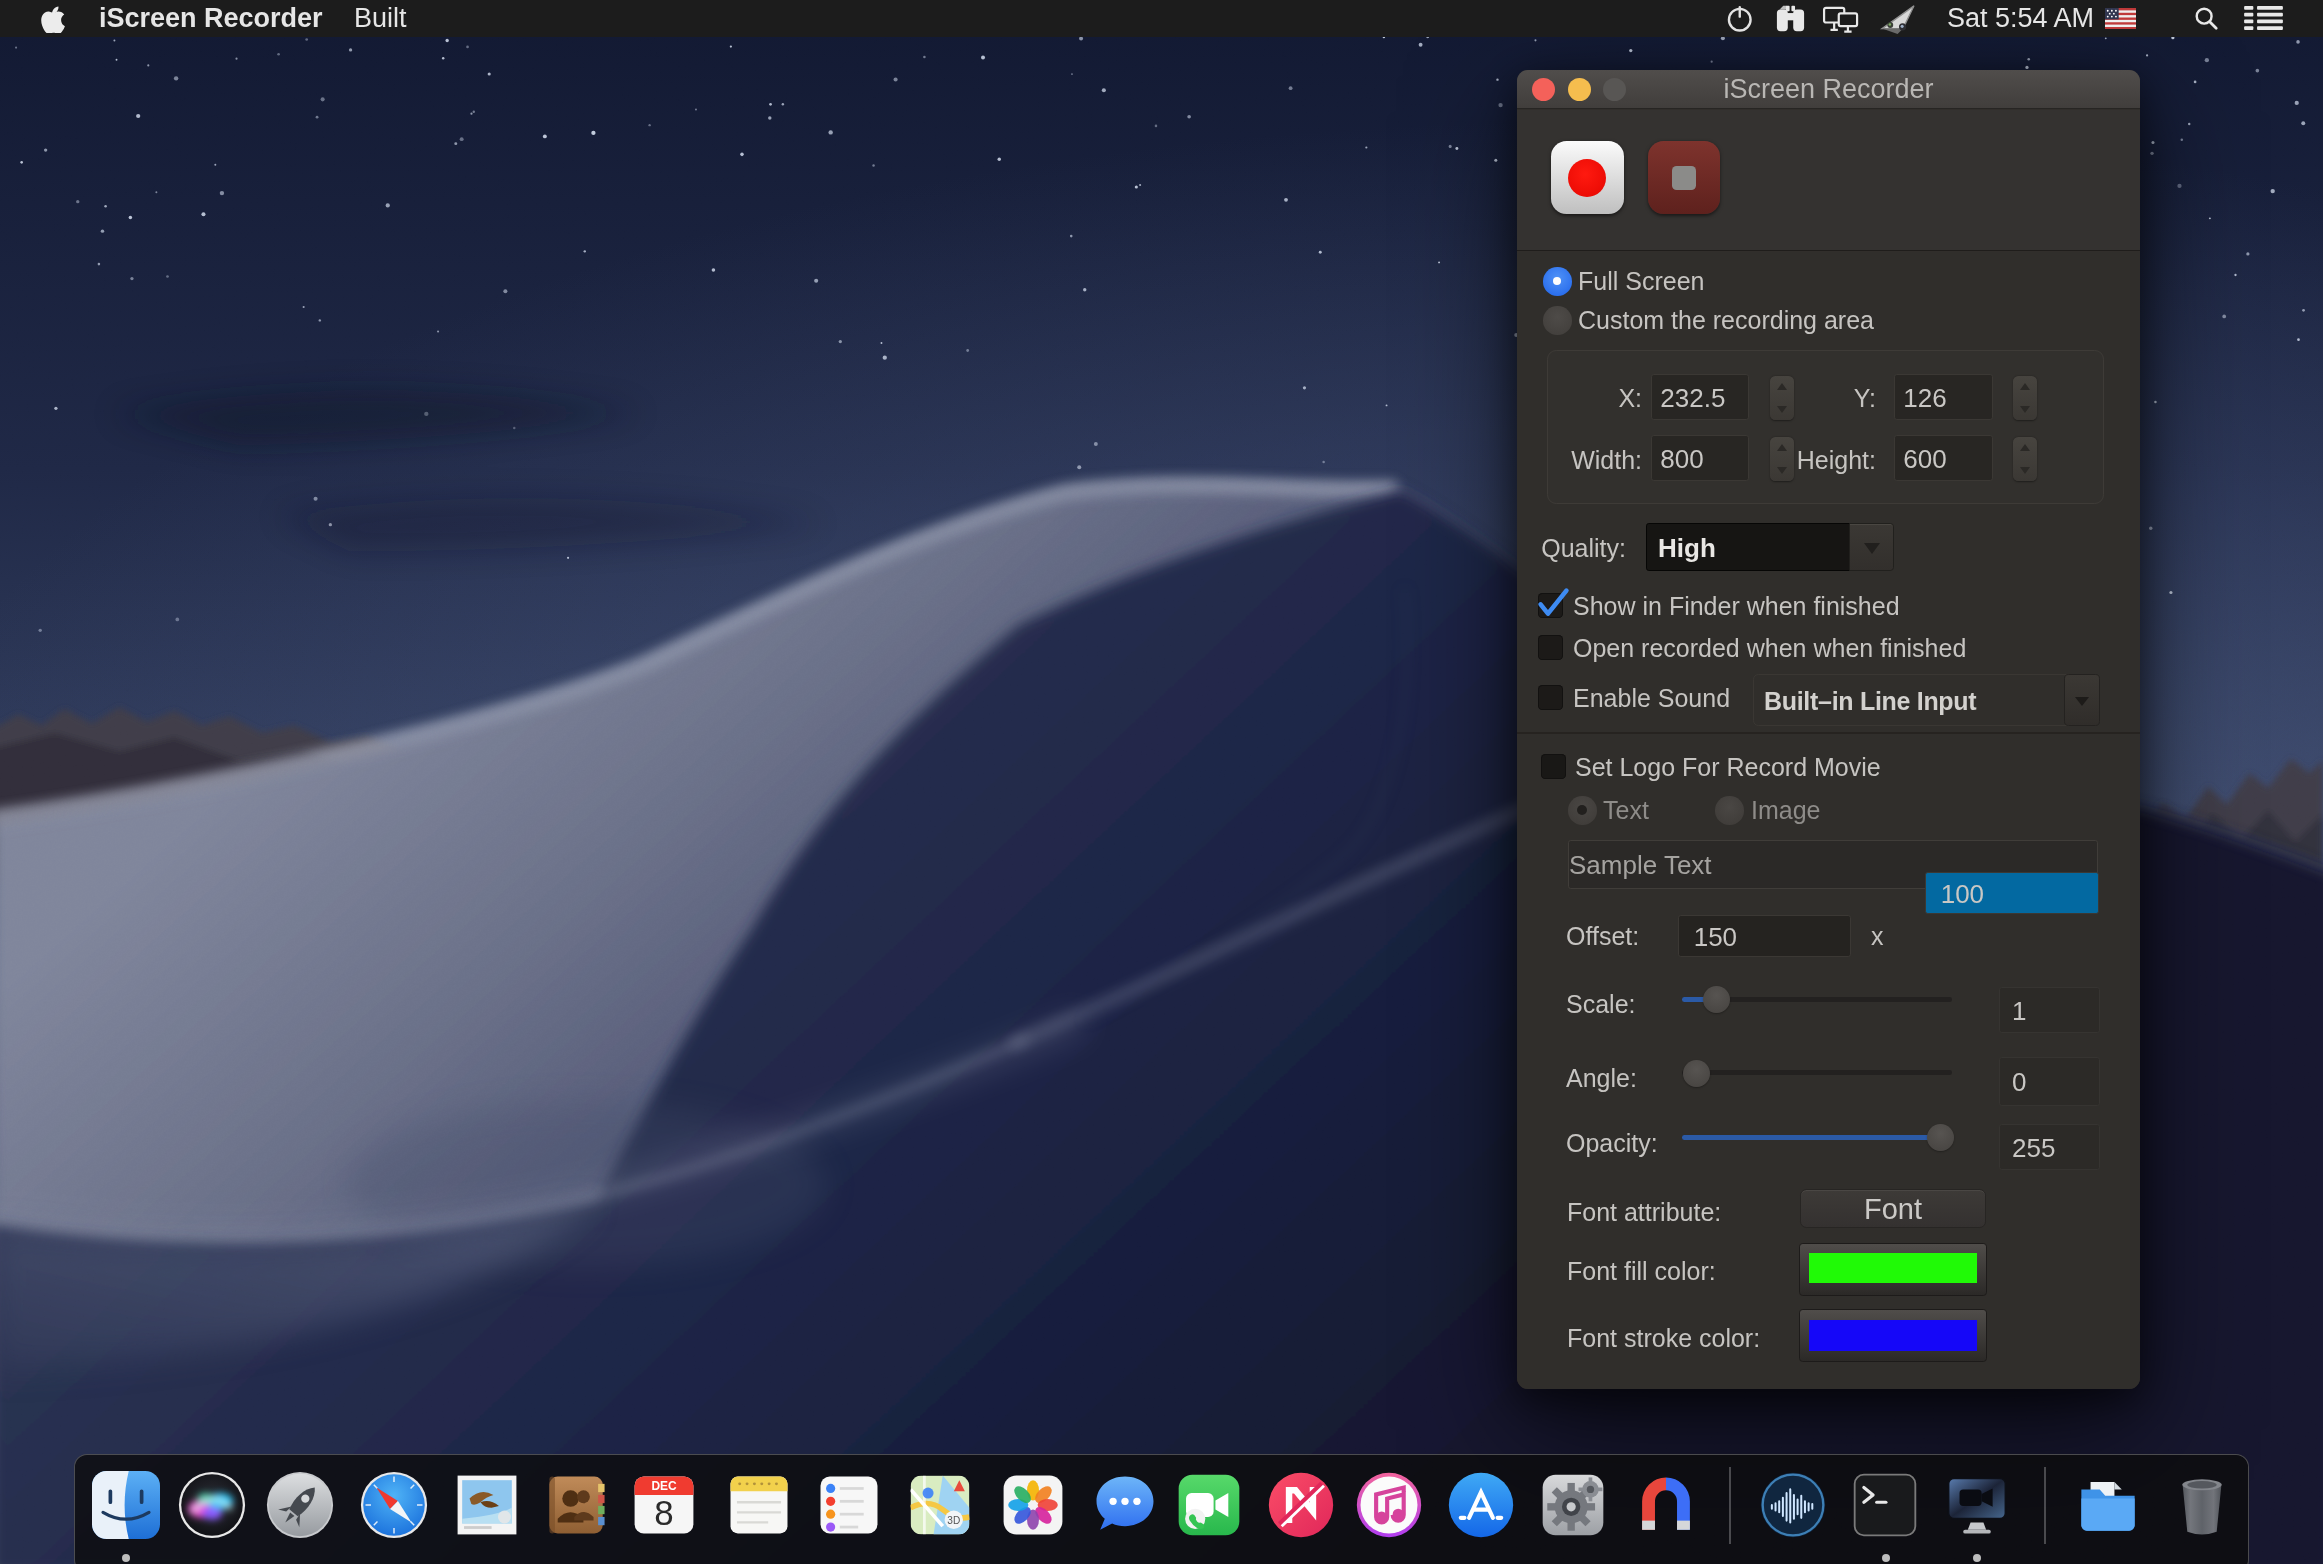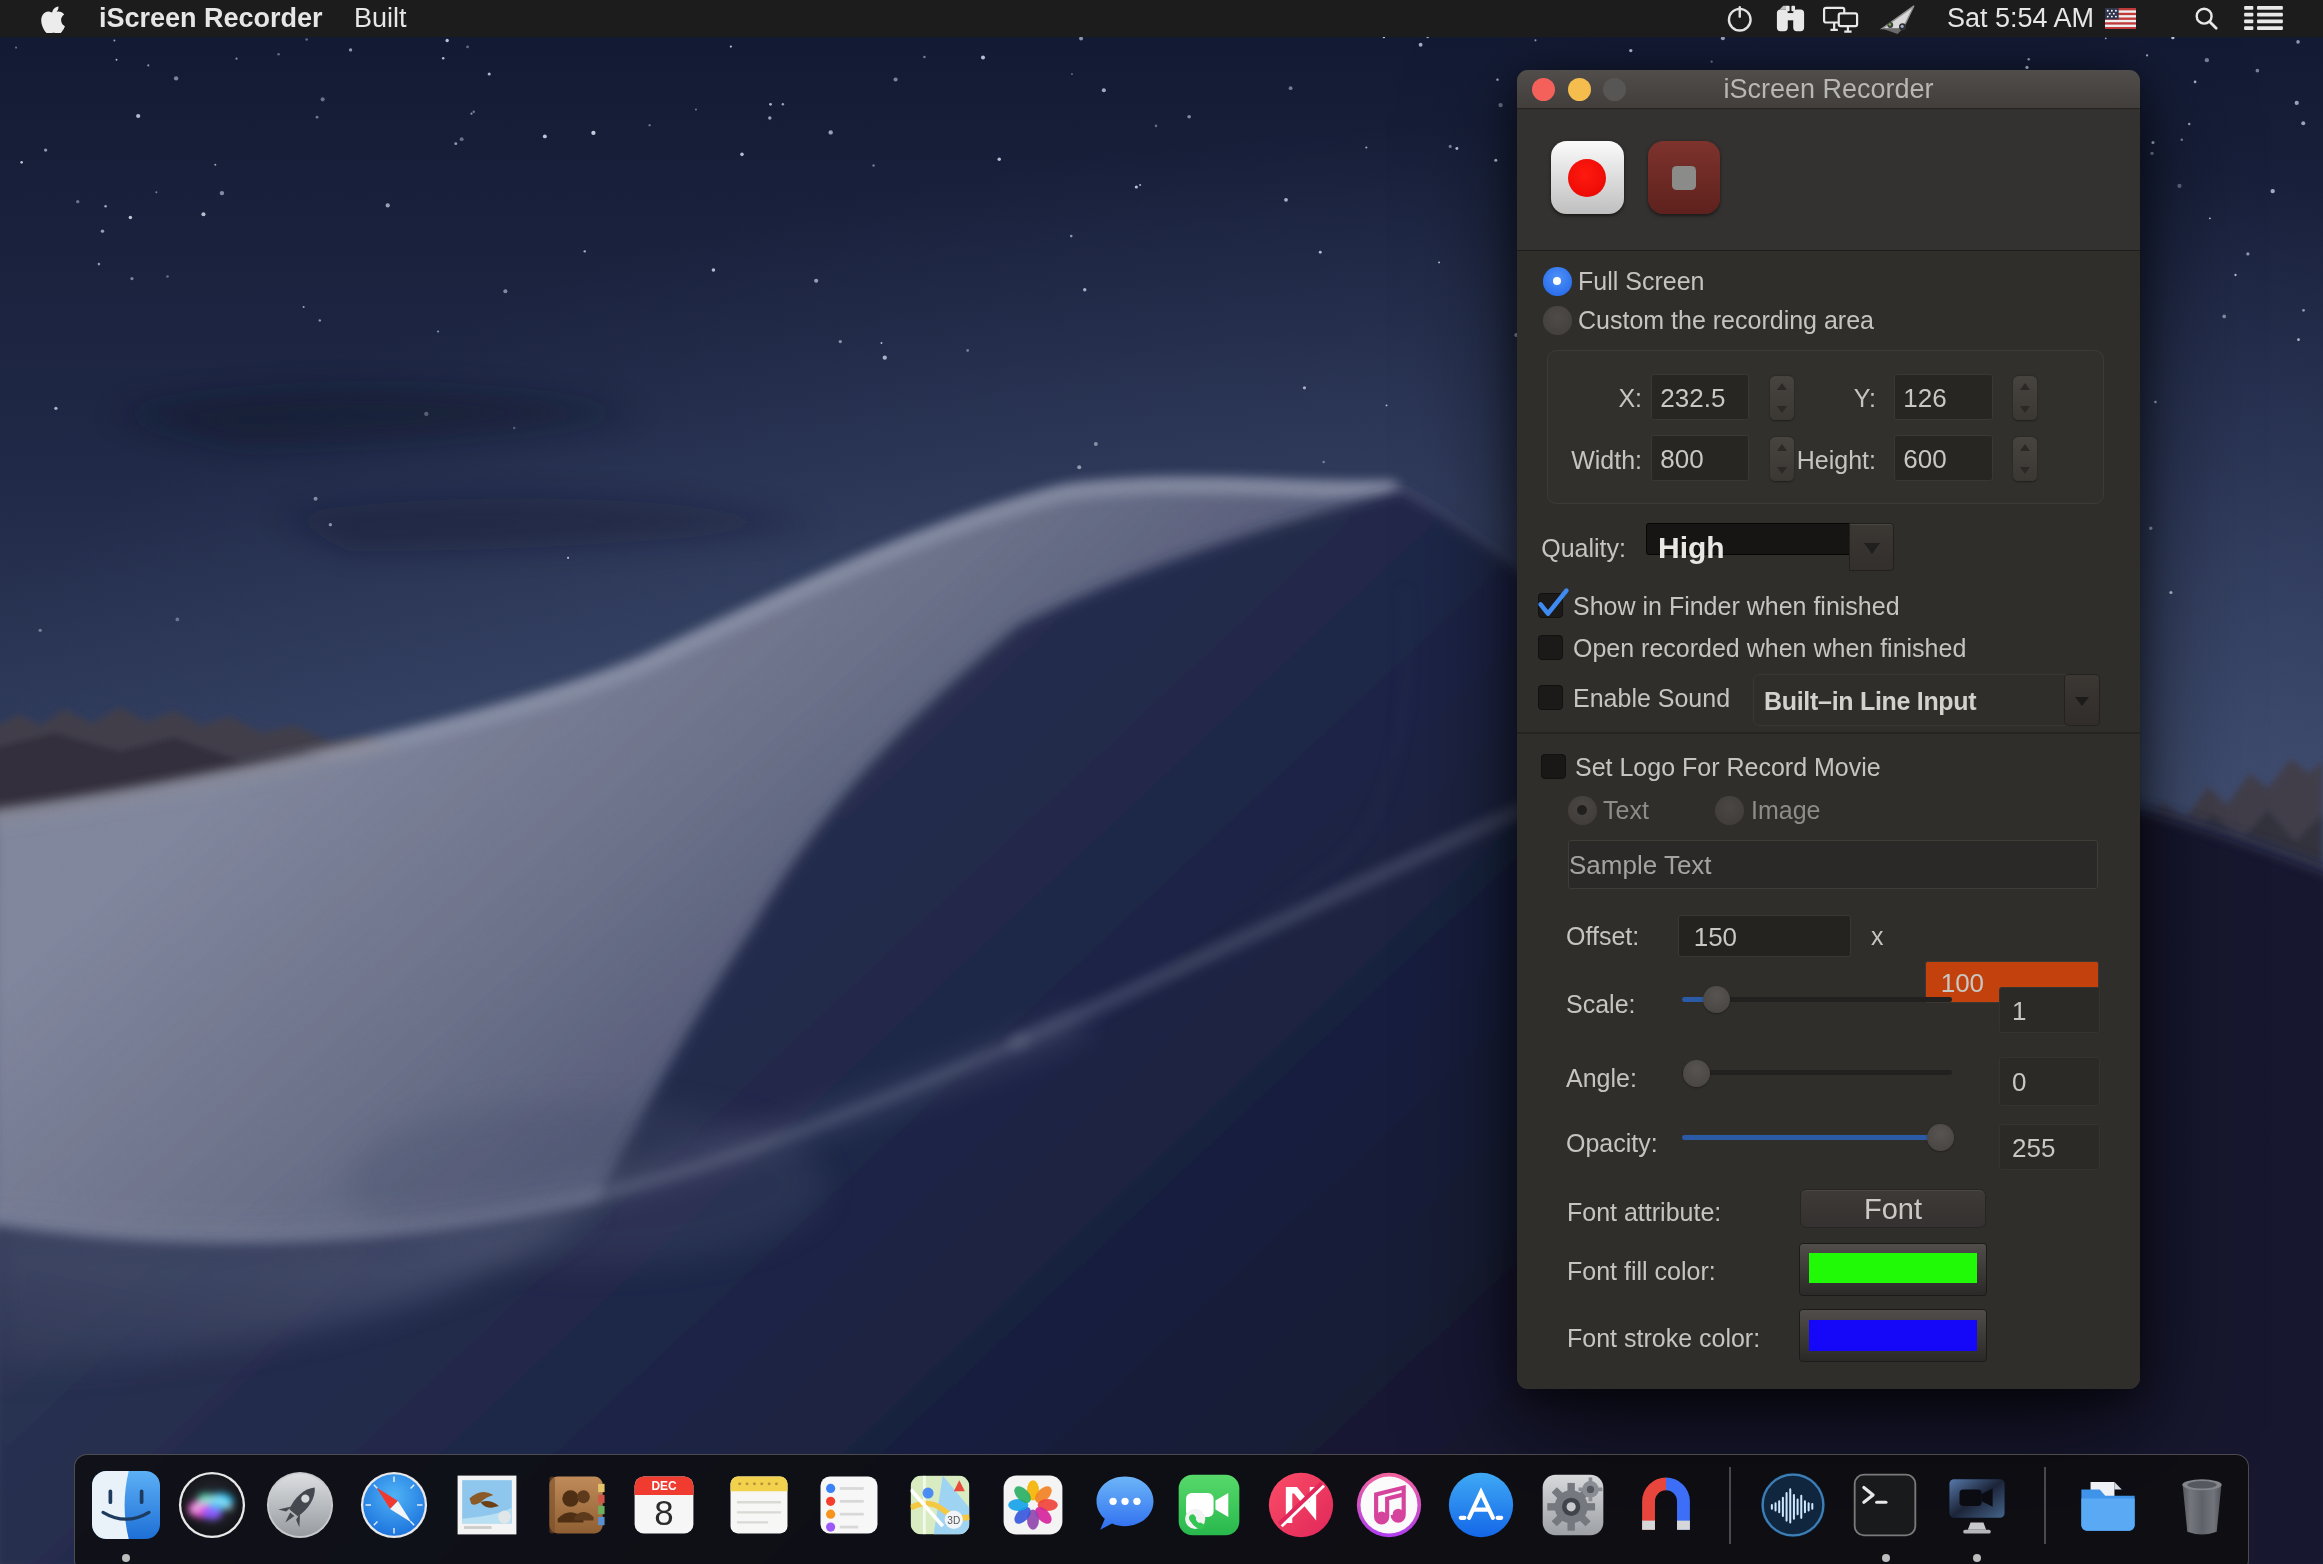--- a/index.html
+++ b/index.html
@@ -383,21 +383,21 @@
    <div class="arr" style="top:7.3px;border-bottom:7.3px solid #2b2926"></div>
    <div class="arr" style="bottom:7.3px;border-top:7.3px solid #2b2926"></div>
  </div>
  <div class="lbl rlbl" style="left:234px;top:376px;width:125px">Height:</div>
  <div class="field" style="left:377px;top:365px;width:99px;height:46px;line-height:46px;padding-left:8.3px">600</div>
  <div class="step" style="left:496px;top:367px;height:44px">
    <div class="arr" style="top:7.3px;border-bottom:7.3px solid #2b2926"></div>
    <div class="arr" style="bottom:7.3px;border-top:7.3px solid #2b2926"></div>
  </div>
  <div class="lbl rlbl" style="left:0;top:464px;width:109px">Quality:</div>
- <div class="abs" style="left:129px;top:453px;width:204px;height:32px;background:#161513;border:0.9px solid #060605;border-radius:2.8px 0 0 2.8px;color:#e9e7e4;font-size:30px;line-height:48px;padding-left:11px;font-weight:bold">High</div>
+ <div class="abs" style="left:129px;top:453px;width:204px;height:48px;background:#161513;border:0.9px solid #060605;border-radius:2.8px 0 0 2.8px;color:#e9e7e4;font-size:26px;line-height:48px;padding-left:11px;font-weight:bold">High</div>
  <div class="abs" style="left:332px;top:453px;width:45px;height:48px;background:linear-gradient(#3b3834,#322f2c);border:0.9px solid #21201d;border-radius:0 3.7px 3.7px 0;box-shadow:inset 0 0.9px 0 #4a4742">
    <div class="arr" style="top:19px;border-left:8.3px solid transparent;border-right:8.3px solid transparent;border-top:11px solid #211f1d"></div>
  </div>
  <div class="chk" style="left:21px;top:523px"></div>
  <svg class="abs" style="left:19px;top:516px" width="35" height="35" viewBox="0 0 38 38">
       <path d="M5,20 L13,30 L33,5" fill="none" stroke="#3e8bf2" stroke-width="5" stroke-linecap="round" stroke-linejoin="round"></path>
     </svg>
  <div class="lbl" style="left:56px;top:522px">Show in Finder when finished</div>
  <div class="chk" style="left:21px;top:565px"></div>
  <div class="lbl" style="left:56px;top:564px">Open recorded when when finished</div>
@@ -415,21 +415,21 @@
  <div class="radio" style="left:51px;top:726px;width:28.5px;height:28.5px;background:radial-gradient(circle at 50% 38%,#4a4744,#3d3a37)">
    <div class="abs" style="left:9.2px;top:9.2px;width:10px;height:10px;border-radius:50%;background:#22201e"></div>
  </div>
  <div class="lbl" style="left:86px;top:726px;color:#8e8c89">Text</div>
  <div class="radio" style="left:198px;top:726px;width:28.5px;height:28.5px;background:radial-gradient(circle at 50% 38%,#4a4744,#3d3a37)"></div>
  <div class="lbl" style="left:234px;top:726px;color:#8e8c89">Image</div>
  <div class="field" style="left:51px;top:770px;width:530px;height:49px;line-height:49px;color:#a5a3a0;background:#2b2927;border-color:#403d39">Sample Text</div>
  <div class="lbl" style="left:49px;top:852px">Offset:</div>
  <div class="field" style="left:161px;top:845px;width:173px;height:42px;line-height:42px;padding-left:14.7px;background:#252320">150</div>
  <div class="lbl" style="left:354px;top:852px">x</div>
- <div class="field" style="left:408px;top:891px;width:174px;height:42px;line-height:42px;padding-left:14.7px;background:#c2410c">100</div>
+ <div class="field" style="left:408px;top:802px;width:174px;height:42px;line-height:42px;padding-left:14.7px;background:#0369a1">100</div>
  <div class="lbl" style="left:49px;top:920px">Scale:</div>
  <div class="slidtrack" style="left:165px;top:927px;width:270px"></div>
  <div class="slidfill" style="left:165px;top:927px;width:34px"></div>
  <div class="knob" style="left:186px;top:916px"></div>
  <div class="vbox" style="left:482px;top:917px;width:101px;height:46px;line-height:46px;padding-left:12px">1</div>
  <div class="lbl" style="left:49px;top:994px">Angle:</div>
  <div class="slidtrack" style="left:165px;top:1000px;width:270px"></div>
  <div class="knob" style="left:166px;top:990px"></div>
  <div class="vbox" style="left:482px;top:987px;width:101px;height:49px;line-height:49px;padding-left:12px">0</div>
  <div class="lbl" style="left:49px;top:1059px">Opacity:</div>

